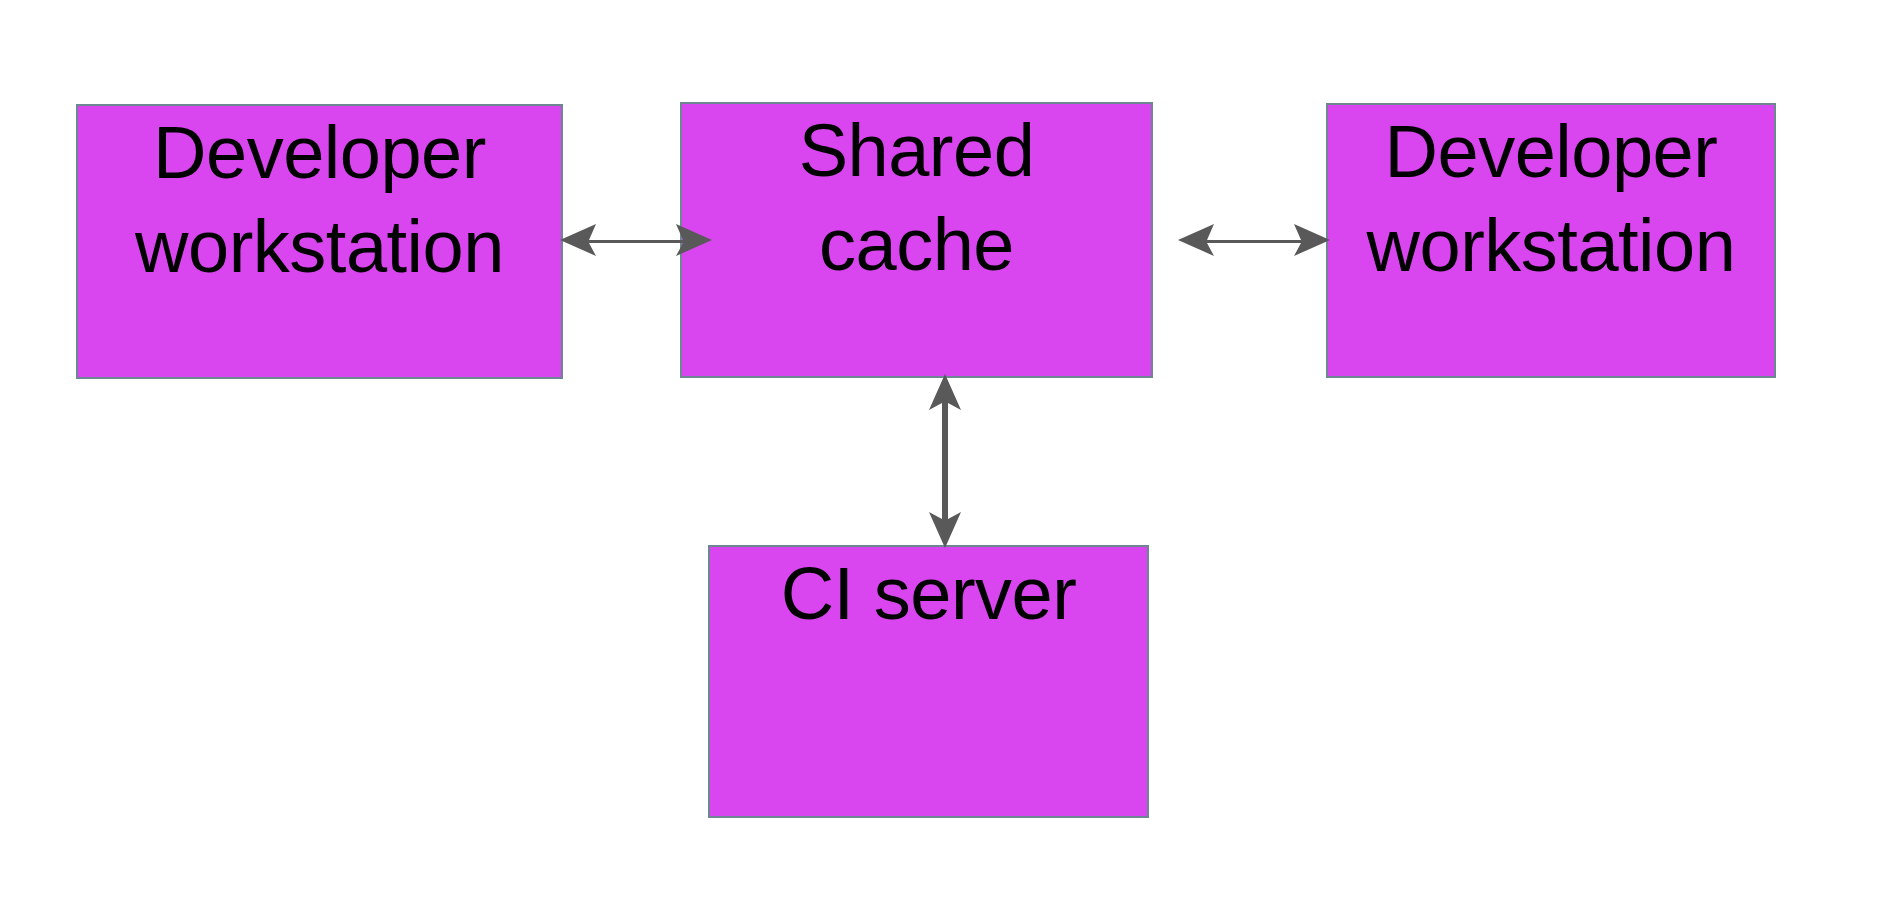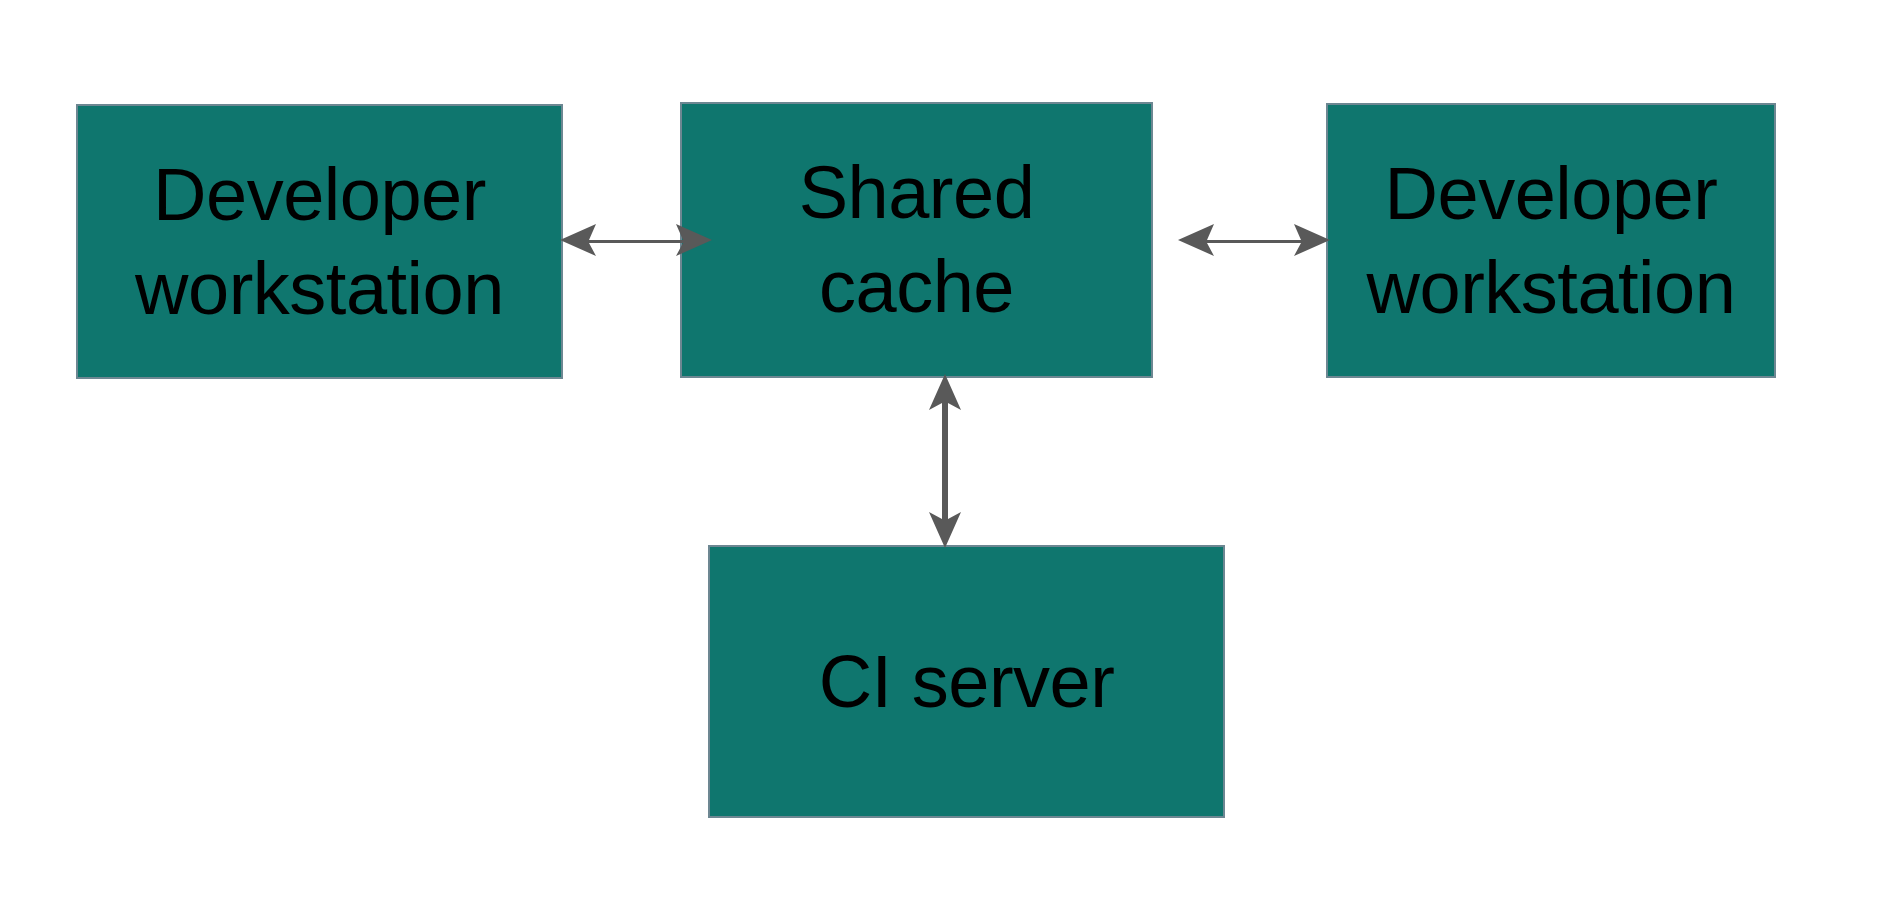--- a/index.html
+++ b/index.html
@@ -15,24 +15,23 @@
   }
   #diagram-canvas {
     position: relative;
     width: 1900px;
     height: 922px;
     background: #ffffff;
   }
   .node-box {
     position: absolute;
     box-sizing: border-box;
-    background: #0f766e;
+    background: #d946ef;
     border: 2px solid #6d8792;
     display: flex;
-    align-items: center;
     justify-content: center;
     text-align: center;
   }
   .node-label {
     color: #000000;
     font-family: "Liberation Sans", sans-serif;
     font-size: 74px;
     line-height: 94px;
     font-weight: 400;
     letter-spacing: -0.5px;
@@ -53,21 +52,21 @@
   }
   #node-developer-workstation-right {
     left: 1326px;
     top: 103px;
     width: 450px;
     height: 275px;
   }
   #node-ci-server {
     left: 708px;
     top: 545px;
-    width: 517px;
+    width: 441px;
     height: 273px;
   }
   .connector {
     position: absolute;
     pointer-events: none;
   }
   #connector-left {
     left: 558px;
     top: 216px;
     width: 156px;

